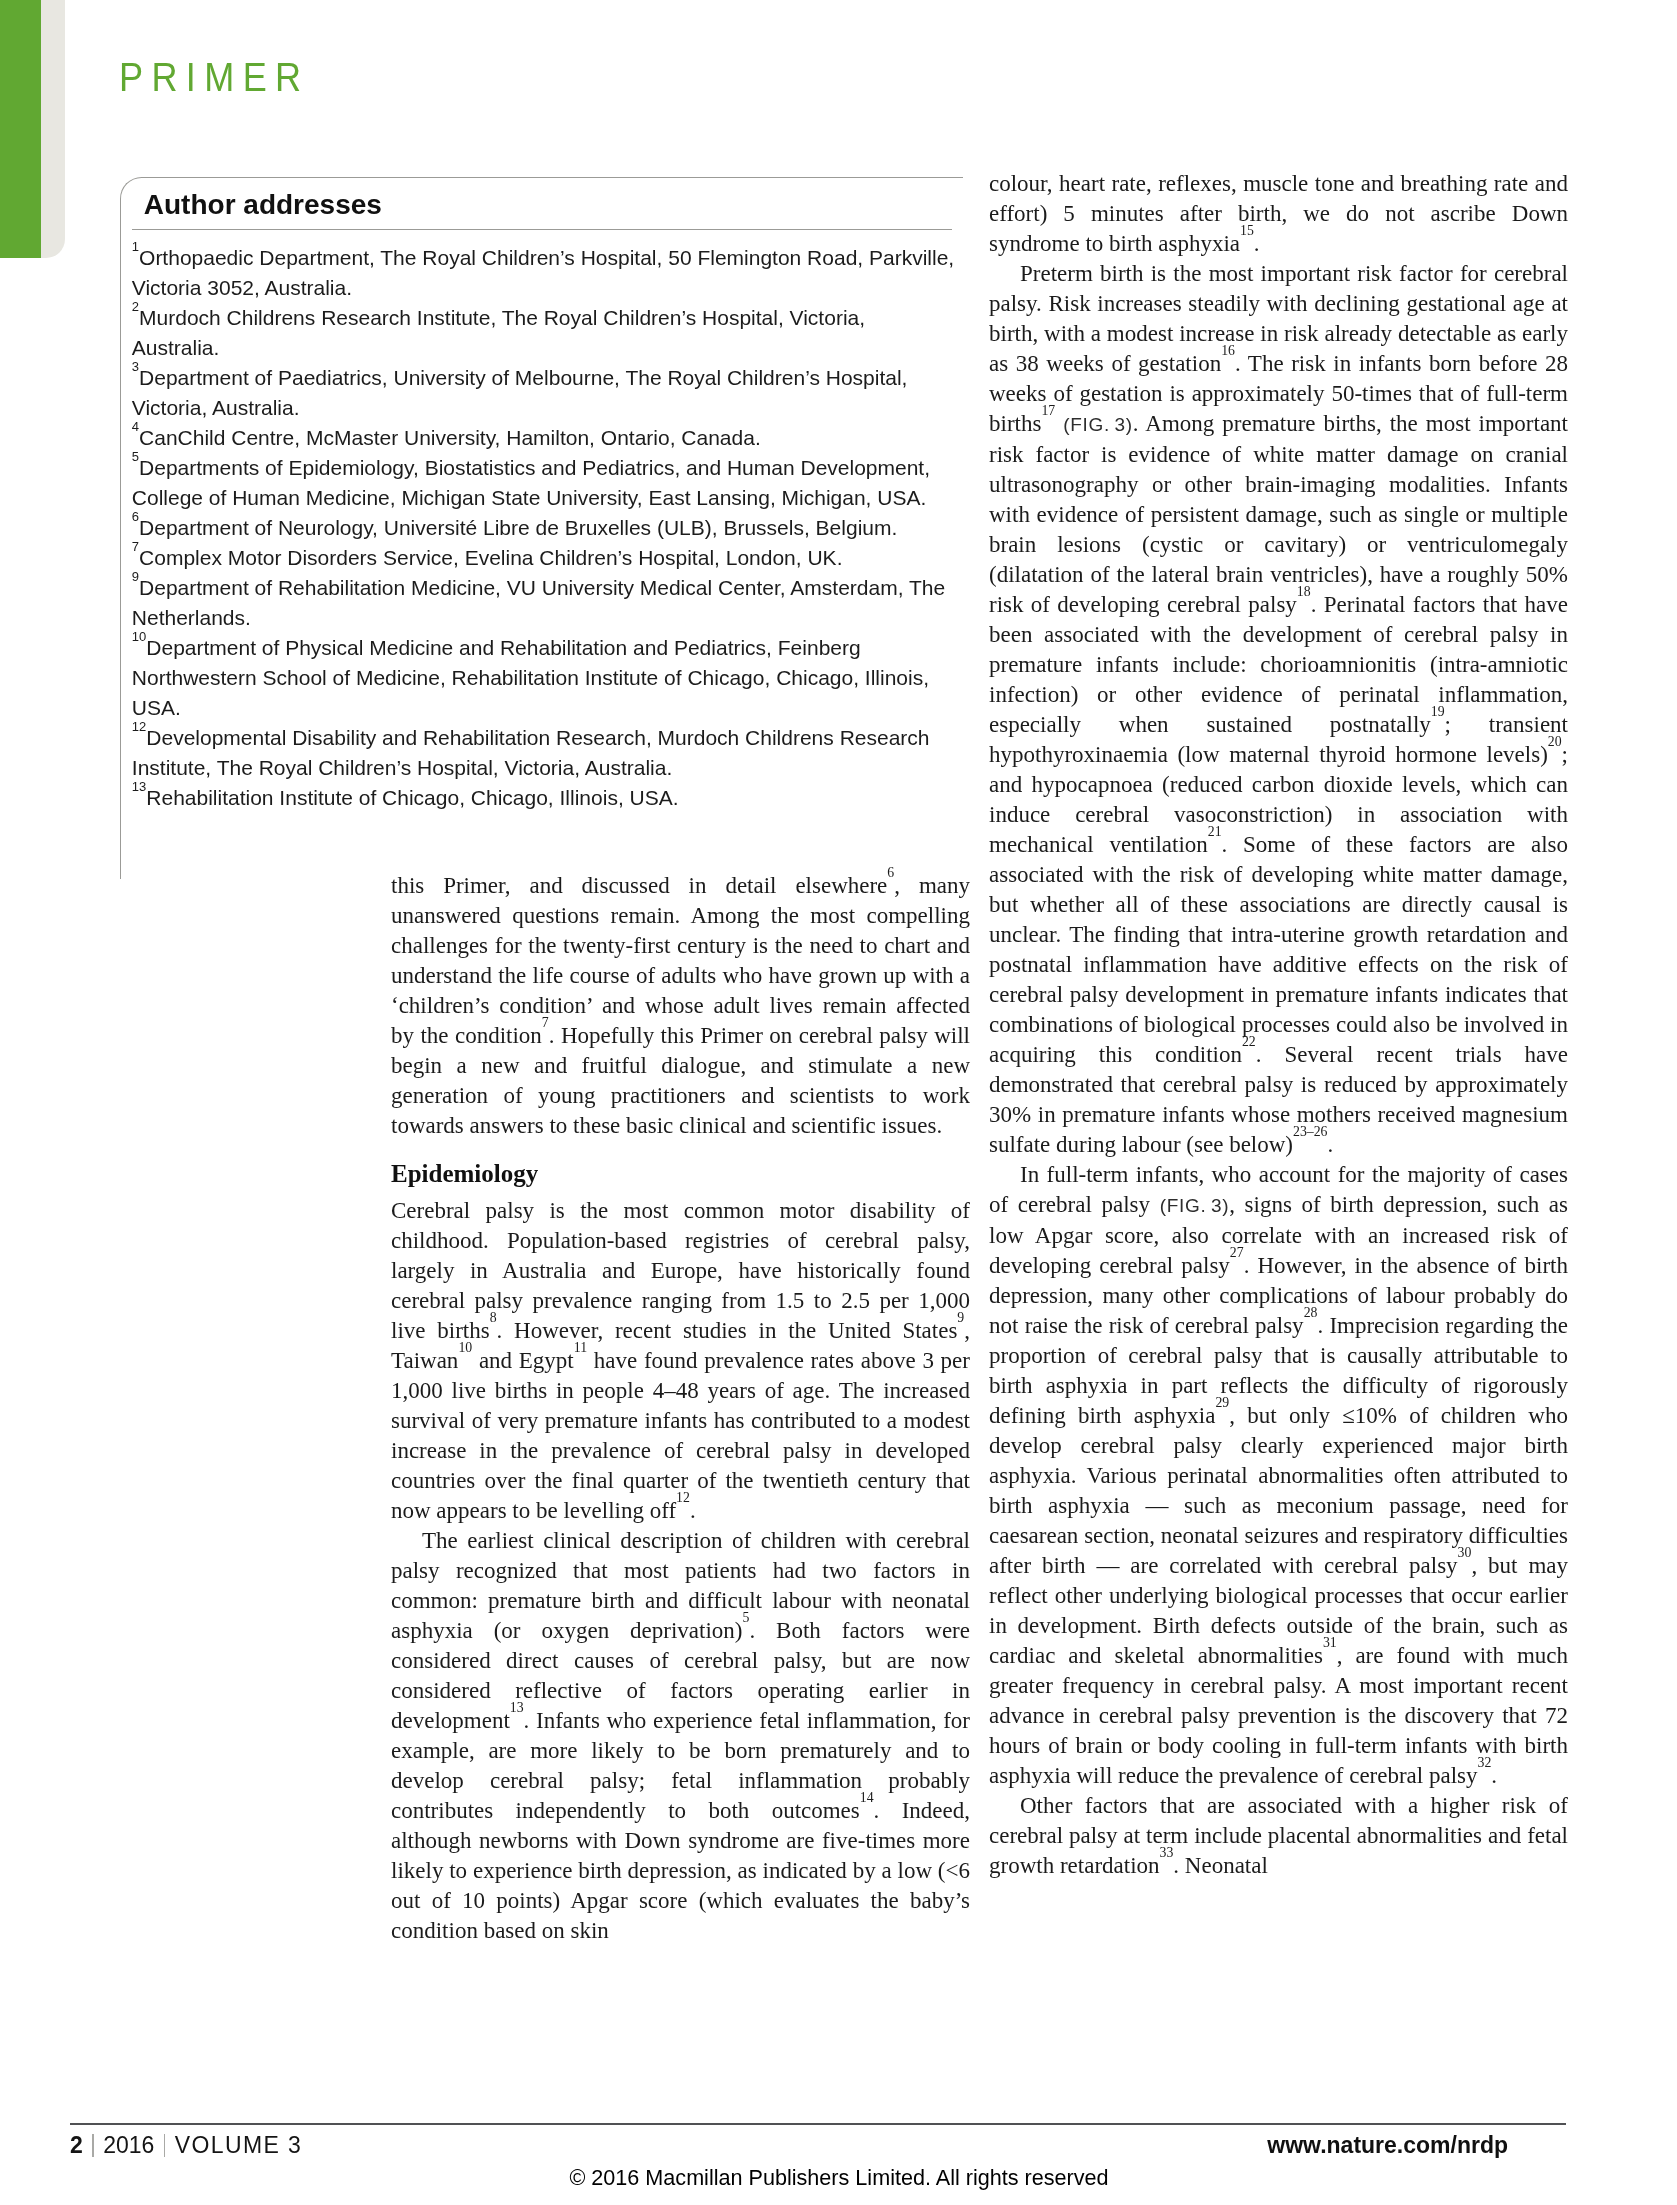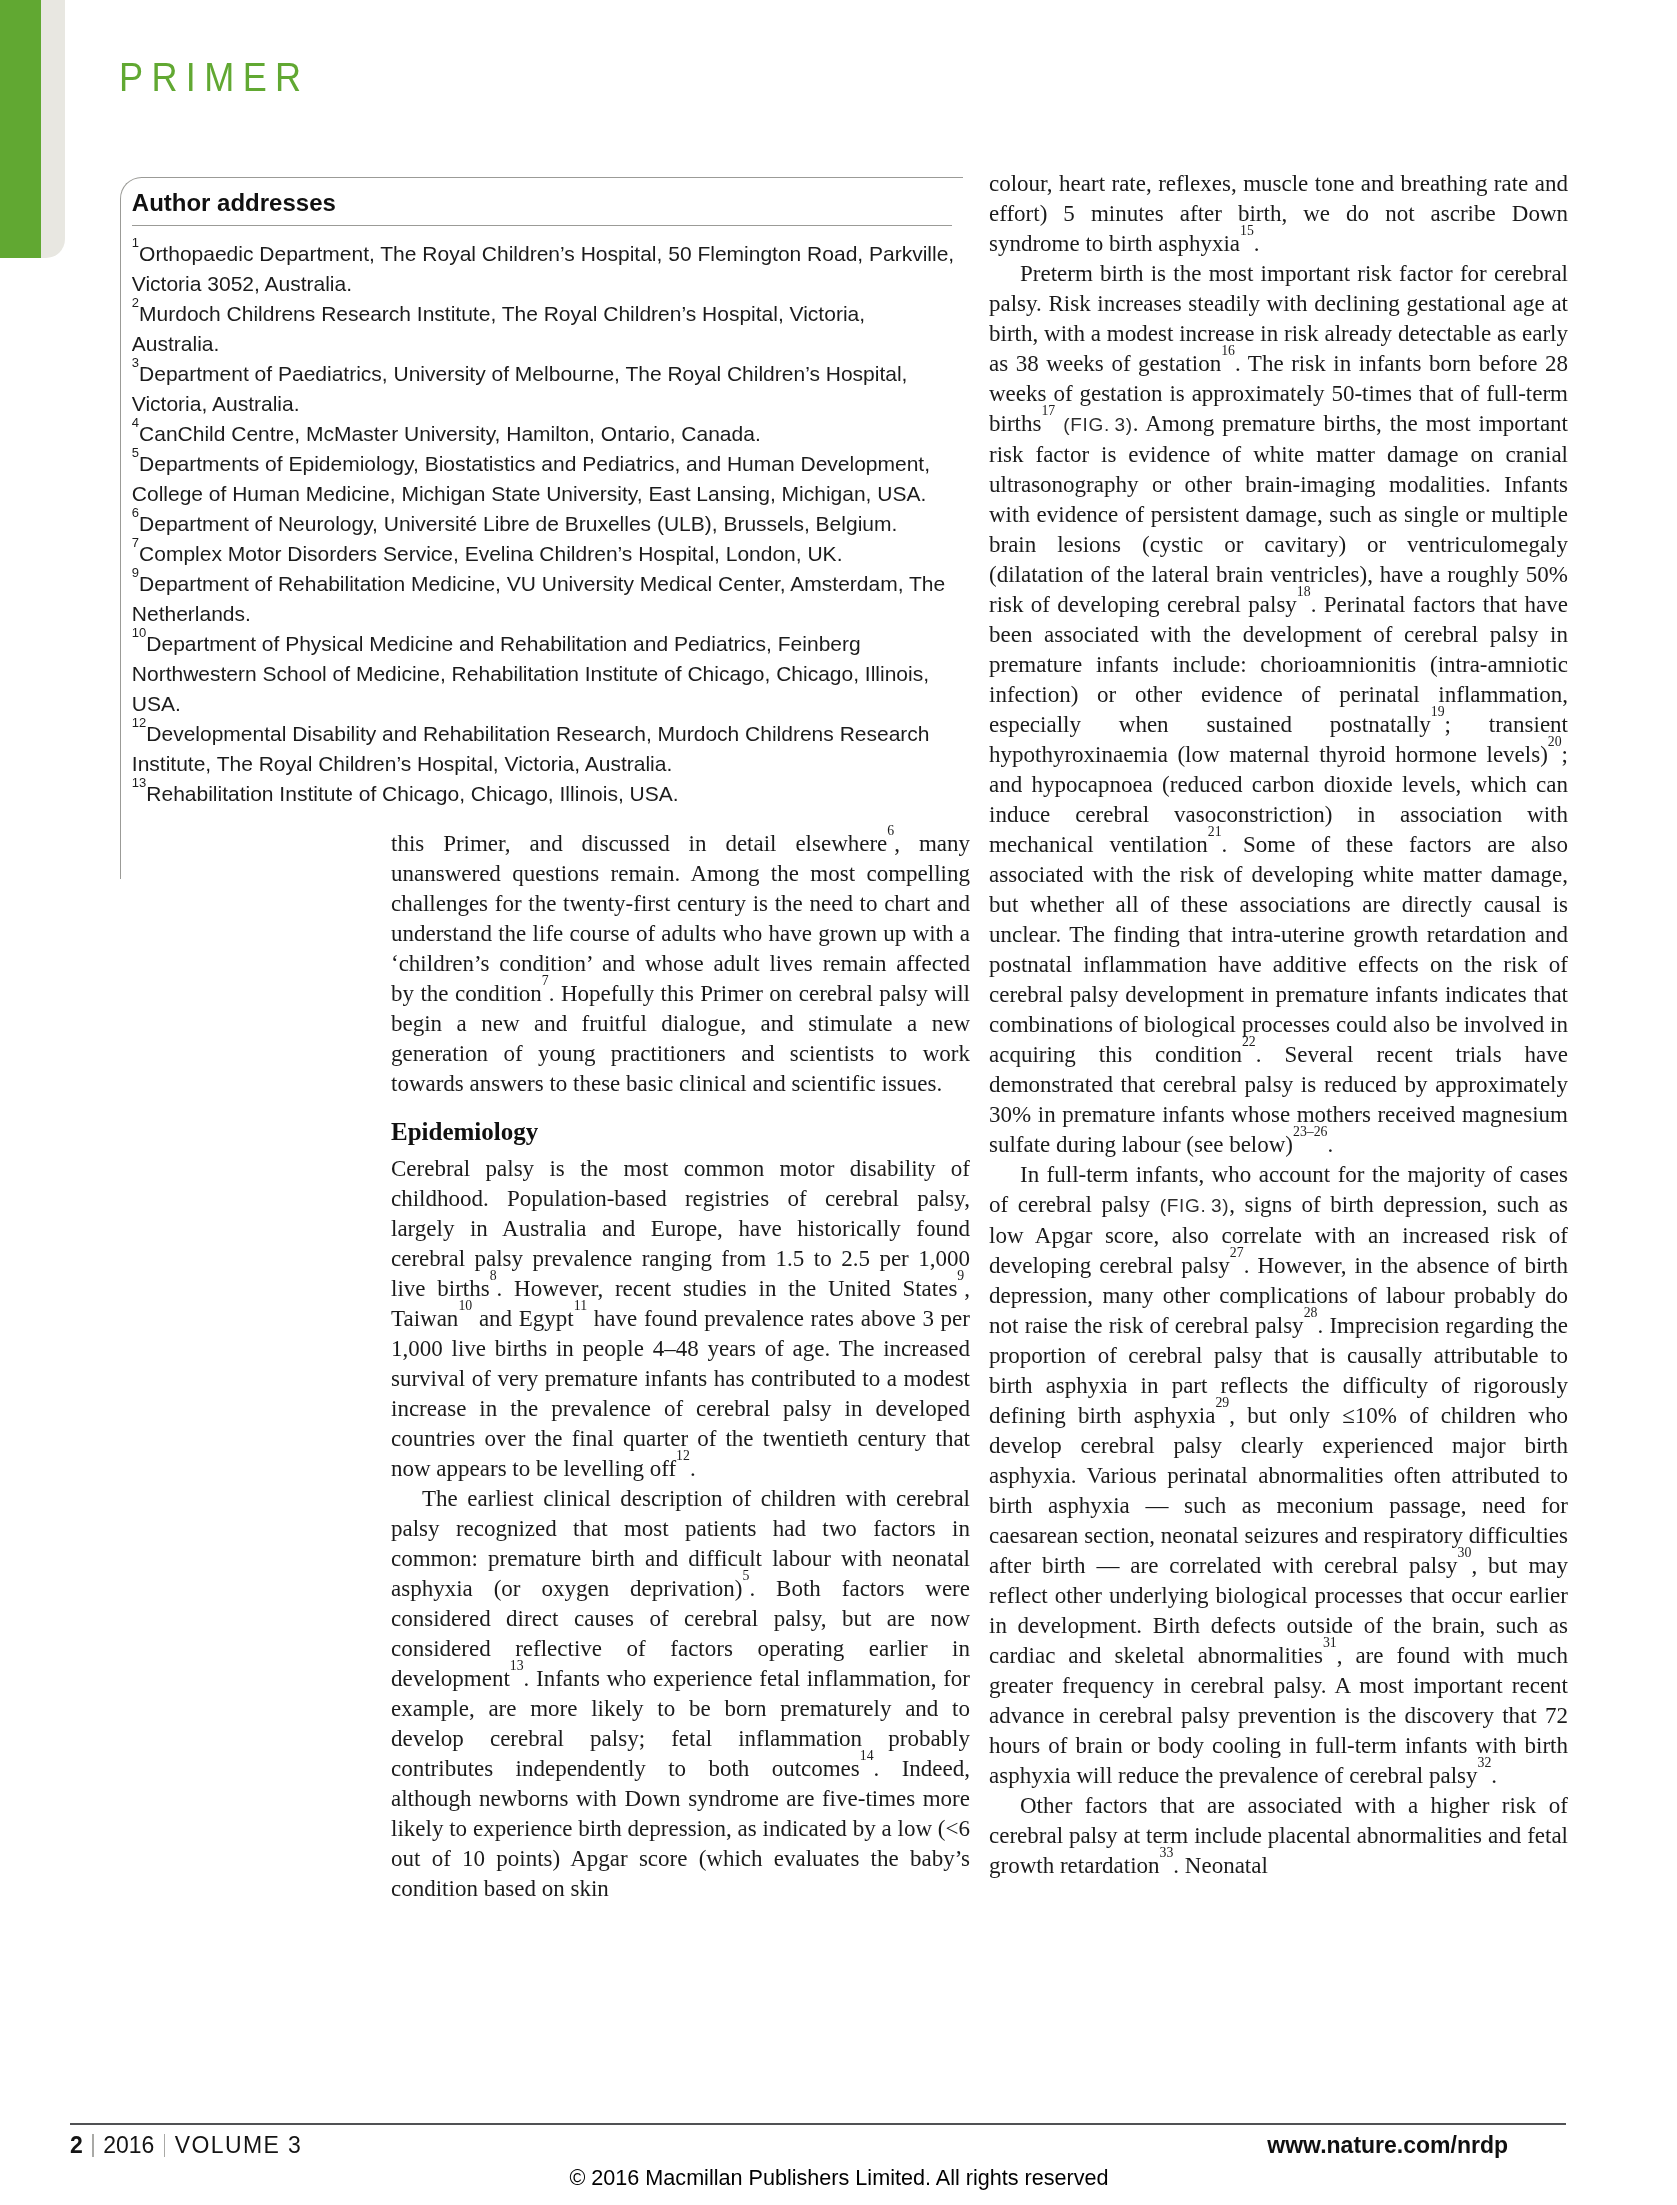--- a/index.html
+++ b/index.html
@@ -25,29 +25,29 @@
     transform:scaleX(.88);transform-origin:left top;white-space:nowrap;font-weight:400;
   }
   
   .author-box{
     position:absolute;left:120px;top:177px;width:843px;height:702px;
     border-top:1.4px solid var(--box-border);border-left:1.4px solid var(--box-border);
     border-top-left-radius:21.6px;box-sizing:border-box;
     font-family:"Liberation Sans","DejaVu Sans",sans-serif;
   }
   .author-box-inner{padding:10.8px 5.4px 0 10.8px;}
-  .author-box-title{font-size:24px;font-weight:bold;color:#111;margin:0 0 8px 0;}
+  .author-box-title{font-size:28px;font-weight:bold;color:#111;margin:0 0 8px 12px;}
   .author-box-rule{border-bottom:1.4px solid var(--box-border);margin:0 0 13.5px 0;width:820px;}
   .address-list p{
     margin:0;font-size:21px;line-height:30px;color:#1c1c1c;width:824px;
   }
   .address-list sup{font-size:62%;line-height:0;position:relative;top:-0.5em;}
   
   .col{position:absolute;text-align:justify;}
-  .col-left{left:391px;top:829px;width:579px;}
+  .col-left{left:391px;top:871px;width:579px;}
   .col-right{left:989px;top:169px;width:579px;}
   p.body{margin:0;font-size:23px;line-height:30px;}
   p.body.indent{text-indent:31px;}
   h2.section{
     font-family:Liberation Serif, serif;
     font-size:25px;font-weight:bold;color:#101010;
     margin:19px 0 8px 0;text-align:left;
   }
   .col sup{font-size:60%;line-height:0;position:relative;top:-0.55em;}
   .figref{

